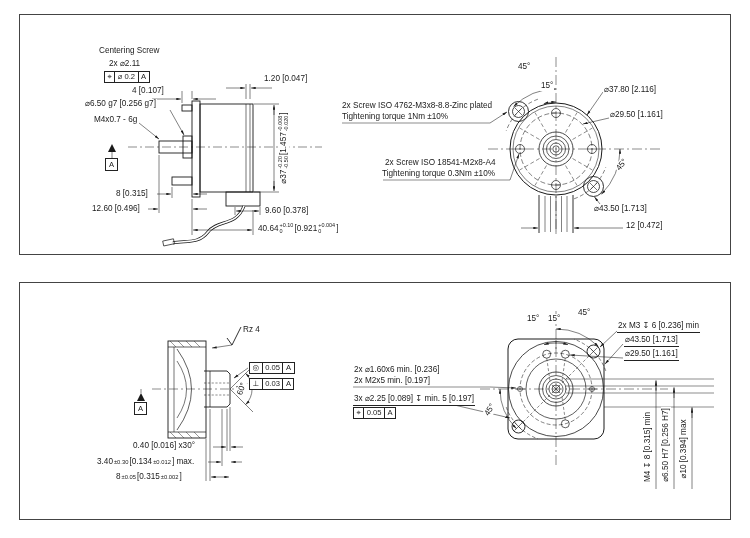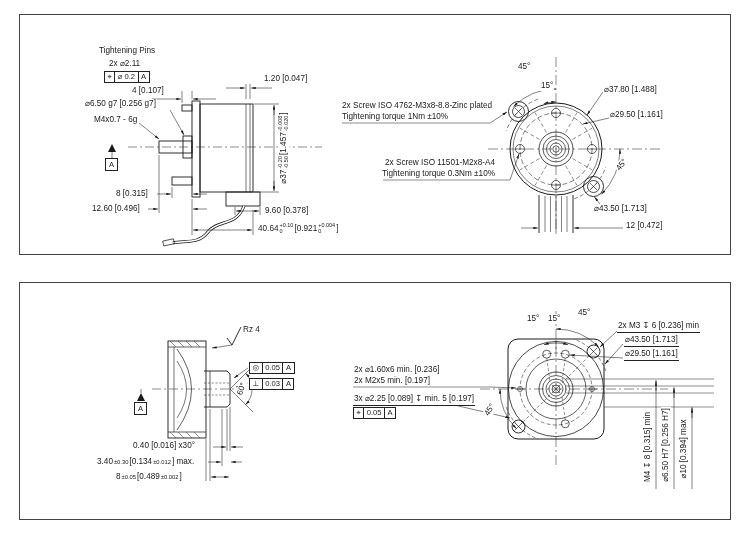--- a/index.html
+++ b/index.html
@@ -138,21 +138,21 @@
       <line x1="583" y1="77" x2="567" y2="100" marker-end="url(#m1)"></line>
       <line x1="589" y1="103" x2="563" y2="109" marker-end="url(#m1)"></line>
       <line x1="580" y1="189" x2="574.5" y2="182" marker-end="url(#m1)"></line>
       <line x1="322" y1="108" x2="470" y2="108" stroke-width="0.5"></line>
       <line x1="470" y1="108" x2="487" y2="97" marker-end="url(#m1)"></line>
       <line x1="363" y1="165" x2="490" y2="165" stroke-width="0.5"></line>
       <line x1="490" y1="165" x2="499" y2="139" marker-end="url(#m1)"></line>
     </g>
   </svg>
 
-  <div class="lbl" style="left:78px;top:31px">Tightening Pins</div>
+  <div class="lbl" style="left:78px;top:31px">Centering Screw</div>
   <div class="lbl" style="left:88px;top:44px">2x ⌀2.11</div>
   <div class="fcf" style="left:84px;top:56px">
     <span>⌖</span>
     <span>⌀ 0.2</span>
     <span>A</span>
   </div>
   <div class="lbl" style="left:111px;top:71px">4 [0.107]</div>
   <div class="lbl" style="left:64px;top:84px">⌀6.50 g7 [0.256 g7]</div>
   <div class="lbl" style="left:73px;top:100px">M4x0.7 - 6g</div>
   <div class="lbl" style="left:243px;top:59px">1.20 [0.047]</div>
@@ -184,27 +184,27 @@
     <span>[0.921</span>
     <span class="tolstack">
       <span>+0.004</span>
       <span>0</span>
     </span>
     <span>]</span>
   </div>
 
   <div class="lbl" style="left:321px;top:86px">2x Screw ISO 4762-M3x8-8.8-Zinc plated</div>
   <div class="lbl" style="left:321px;top:97px">Tightening torque 1Nm ±10%</div>
-  <div class="lbl" style="left:364px;top:143px">2x Screw ISO 11501-M2x8-A4</div>
+  <div class="lbl" style="left:364px;top:143px">2x Screw ISO 18541-M2x8-A4</div>
   <div class="lbl" style="left:361px;top:154px">Tightening torque 0.3Nm ±10%</div>
 
   <div class="lbl nobg" style="left:497px;top:47px">45°</div>
   <div class="lbl nobg" style="left:520px;top:66px">15°</div>
   <div class="lbl nobg rot" style="left:602px;top:150px;transform:translate(-50%,-50%) rotate(-52deg)">45°</div>
-  <div class="lbl" style="left:583px;top:70px">⌀37.80 [1.488]</div>
+  <div class="lbl" style="left:583px;top:70px">⌀37.80 [2.116]</div>
   <div class="lbl" style="left:589px;top:95px">⌀29.50 [1.161]</div>
   <div class="lbl" style="left:573px;top:189px">⌀43.50 [1.713]</div>
   <div class="lbl" style="left:605px;top:206px">12 [0.472]</div>
 </div>
 
 <div id="sheet2" class="sheet">
   <svg class="lines" width="712" height="238" xmlns="http://www.w3.org/2000/svg">
     <defs>
       <marker id="m2" viewBox="0 0 10 6" refX="9.5" refY="3" markerWidth="9" markerHeight="5.4" orient="auto-start-reverse">
         <path d="M0,0.6 L10,3 L0,5.4 Z" fill="#1a1a1a"></path>
@@ -337,21 +337,21 @@
   <div class="lbl dim" style="left:76px;top:174px">
     <span>3.40</span>
     <span class="small">±0.30</span>
     <span>[0.134</span>
     <span class="small">±0.012</span>
     <span>] max.</span>
   </div>
   <div class="lbl dim" style="left:95px;top:189px">
     <span>8</span>
     <span class="small">±0.05</span>
-    <span>[0.489</span>
+    <span>[0.315</span>
     <span class="small">±0.002</span>
     <span>]</span>
   </div>
 
   <div class="lbl" style="left:333px;top:82px">2x ⌀1.60x6 min. [0.236]</div>
   <div class="lbl" style="left:333px;top:93px">2x M2x5 min. [0.197]</div>
   <div class="lbl ul" style="left:333px;top:111px">3x ⌀2.25 [0.089] ↧ min. 5 [0.197]</div>
   <div class="fcf" style="left:333px;top:124px">
     <span>⌖</span>
     <span>0.05</span>

